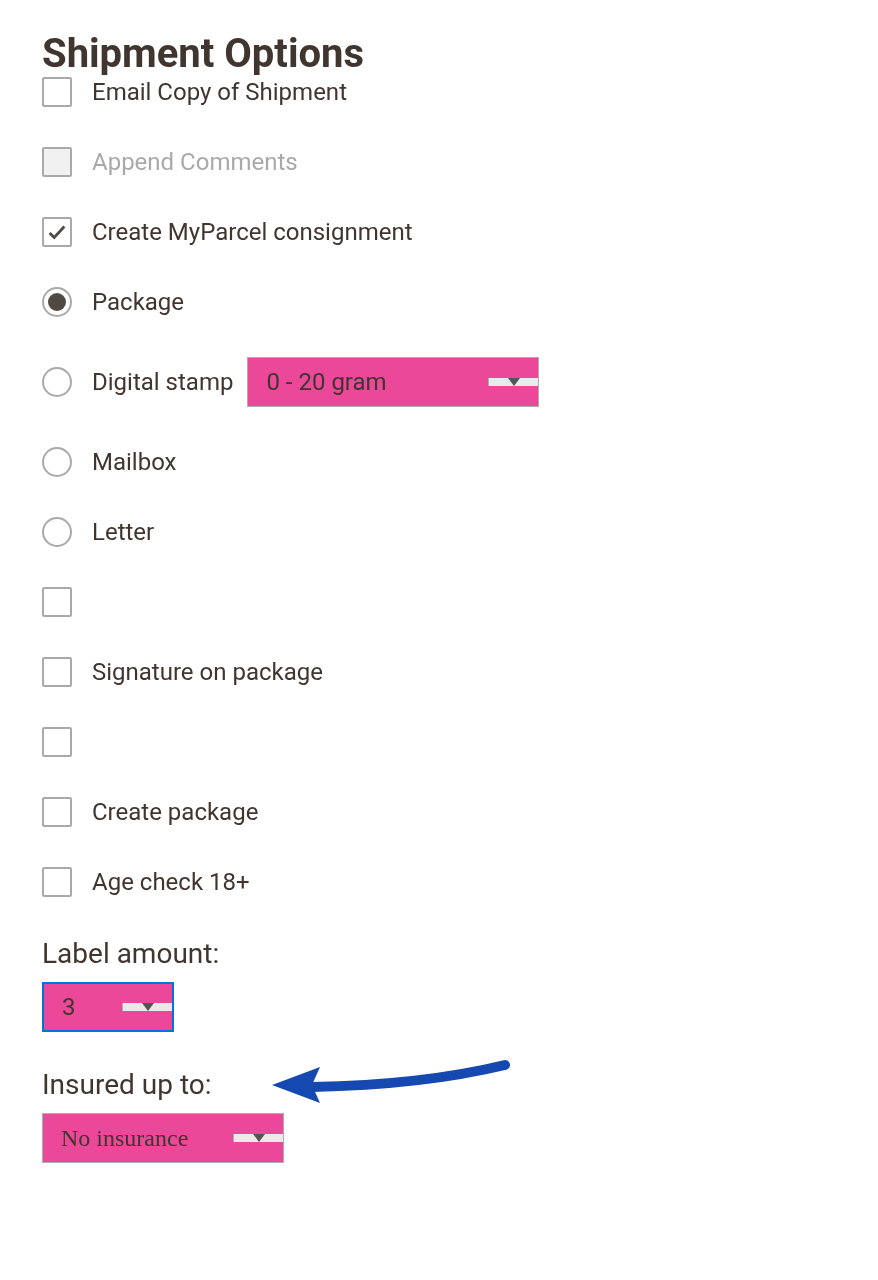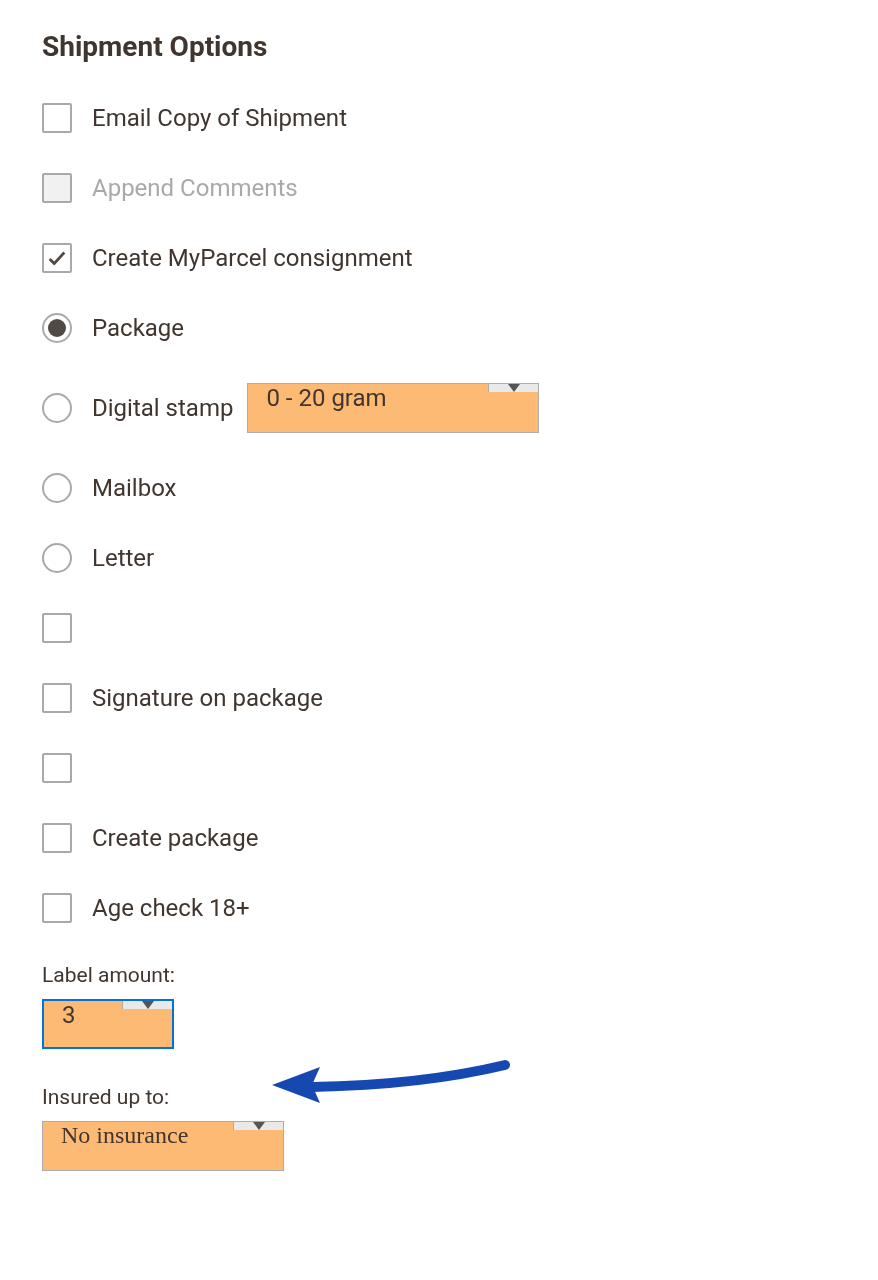--- a/index.html
+++ b/index.html
@@ -5,24 +5,23 @@
     * { box-sizing: border-box; margin: 0; padding: 0; }
     body {
       font-family: -apple-system, BlinkMacSystemFont, "Segoe UI", Roboto, "Helvetica Neue", Arial, sans-serif;
       font-size: 22px;
       color: #41362f;
       padding: 30px 42px;
       width: 878px;
       background: #fff;
     }
     h2.section-title {
-      font-size: 28px;
+      font-size: 40px;
       font-weight: 700;
       color: #41362f;
-      margin-bottom: 40px;
     }
     .form-row {
       display: flex;
       align-items: center;
       margin-bottom: 40px;
       min-height: 30px;
     }
     .form-row.disabled { color: #a9a9a9; }
     .form-row.disabled .checkbox { background: #f1f1f1; }
     .checkbox {
@@ -57,24 +56,24 @@
       display: block;
     }
     .control-label {
       font-size: 24px;
       font-weight: 400;
       color: #41362f;
     }
     .disabled .control-label { color: #a9a9a9; }
     .select-wrap {
       display: inline-flex;
-      align-items: flex-start;
+      align-items: center;
       border: 1px solid #adadad;
       height: 50px;
-      background: #fdba74;
+      background: #ec4899;
     }
     .select-wrap.focus { border: 2px solid #0074db; }
     .select-value {
       font-size: 24px;
       padding: 0 18px;
       display: flex;
       align-items: center;
       min-width: 0;
       color: #41362f;
     }
@@ -84,21 +83,21 @@
       border-left: 1px solid #adadad;
       display: flex;
       align-items: center;
       justify-content: center;
     }
     .select-btn svg { width: 12px; height: 8px; fill: #555; }
     .digital-select { margin-left: 14px; }
     .digital-select .select-value { width: 240px; }
     .field-group { margin-bottom: 36px; }
     .field-label {
-      font-size: 21px;
+      font-size: 28px;
       color: #41362f;
       margin-bottom: 12px;
     }
     .label-amount-select .select-value { width: 78px; }
     .insured-select .select-value { width: 190px; font-family: Liberation Serif, serif; }
     .annotation-arrow {
       position: absolute;
       left: 230px;
       top: 1025px;
       pointer-events: none;

